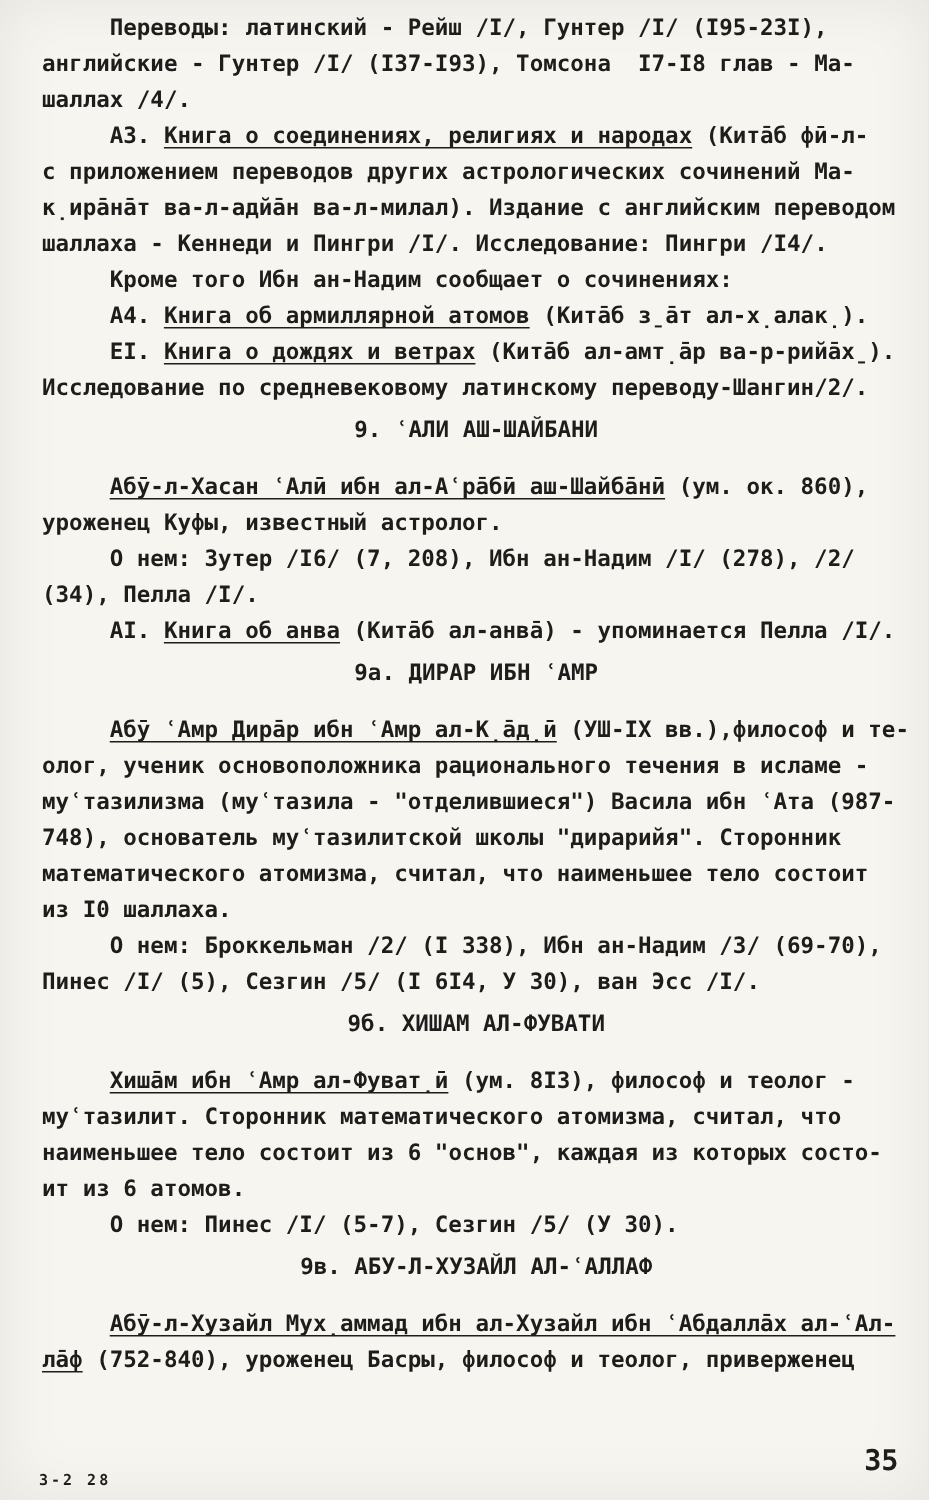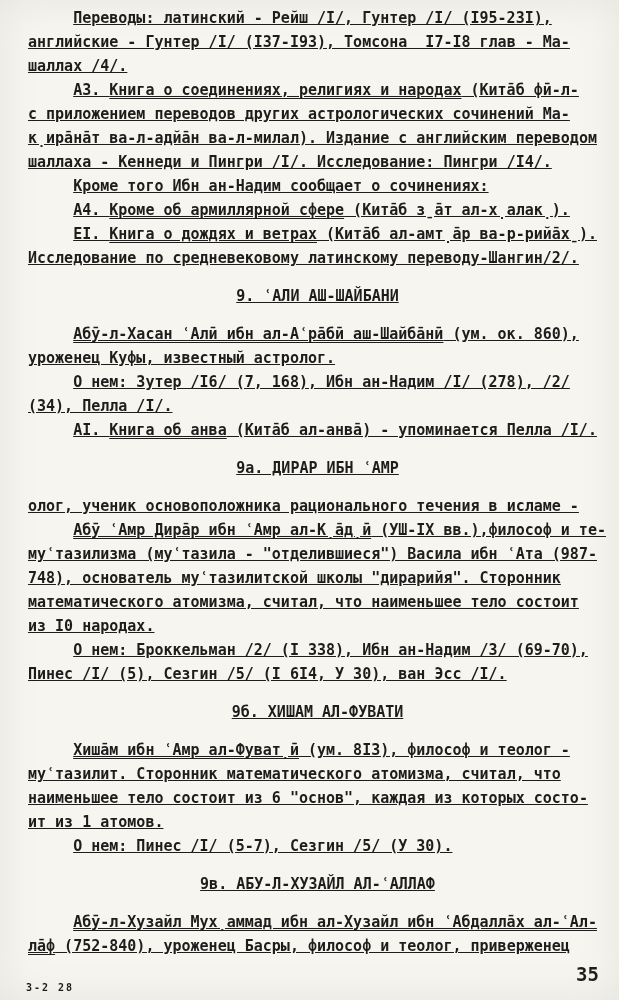--- a/index.html
+++ b/index.html
@@ -8,24 +8,24 @@
     width:619px;height:1000px;
     background:#f6f5f0;
     box-shadow:inset 0 0 40px rgba(120,115,100,0.12);
     overflow:hidden;
     font-family:"DejaVu Sans Mono","Liberation Mono",monospace;
     font-weight:bold;
     color:#1e1d1b;
     font-size:15px;
     line-height:24px;
   }
-  .content{position:absolute;top:6px;left:28px;right:12px;text-decoration:underline;}
+  .content{position:absolute;top:6px;left:28px;right:12px;}
   .ln{white-space:pre;height:24px;}
   .ind{padding-left:5ch;}
-  .hd{text-align:center;height:24px;margin:14px 0 14px 0;white-space:pre;}
+  .hd{text-align:center;height:24px;margin:4px 0 14px 0;white-space:pre;}
   .u{text-decoration:underline;text-decoration-thickness:1px;text-underline-offset:3px;}
   .footer-left{
     position:absolute;left:26px;bottom:4px;
     font-size:10px;letter-spacing:2px;line-height:16px;
   }
   .page-number{
     position:absolute;right:20px;bottom:16px;
     font-size:19px;line-height:20px;
   }
 </style>
@@ -38,49 +38,49 @@
     <div class="ln ind"><span>Переводы: латинский - Рейш /I/, Гунтер /I/ (I95-23I),</span></div>
     <div class="ln"><span>английские - Гунтер /I/ (I37-I93), Томсона  I7-I8 глав - Ма-</span></div>
     <div class="ln"><span>шаллах /4/.</span></div>
 
     <div class="ln ind"><span>А3. </span><span class="u">Книга о соединениях, религиях и народах</span><span> (Кита̄б фӣ-л-</span></div>
     <div class="ln"><span>с приложением переводов других астрологических сочинений Ма-</span></div>
     <div class="ln"><span>к̣ира̄на̄т ва-л-адйа̄н ва-л-милал). Издание с английским переводом</span></div>
     <div class="ln"><span>шаллаха - Кеннеди и Пингри /I/. Исследование: Пингри /I4/.</span></div>
 
     <div class="ln ind"><span>Кроме того Ибн ан-Надим сообщает о сочинениях:</span></div>
-    <div class="ln ind"><span>А4. </span><span class="u">Кроме об армиллярной сфере</span><span> (Кита̄б з̱а̄т ал-х̣алак̣).</span></div>
+    <div class="ln ind"><span>А4. </span><span class="u">Книга об армиллярной атомов</span><span> (Кита̄б з̱а̄т ал-х̣алак̣).</span></div>
     <div class="ln ind"><span>ЕI. </span><span class="u">Книга о дождях и ветрах</span><span> (Кита̄б ал-амт̣а̄р ва-р-рийа̄х̱).</span></div>
     <div class="ln"><span>Исследование по средневековому латинскому переводу-Шангин/2/.</span></div>
 
     <div class="hd">9. ʿАЛИ АШ-ШАЙБАНИ</div>
 
     <div class="ln ind"><span class="u">Абӯ-л-Хасан ʿАлӣ ибн ал-Аʿра̄бӣ аш-Шайба̄нӣ</span><span> (ум. ок. 860),</span></div>
     <div class="ln"><span>уроженец Куфы, известный астролог.</span></div>
-    <div class="ln ind"><span>О нем: Зутер /I6/ (7, 168), Ибн ан-Надим /I/ (278), /2/</span></div>
+    <div class="ln ind"><span>О нем: Зутер /I6/ (7, 208), Ибн ан-Надим /I/ (278), /2/</span></div>
     <div class="ln"><span>(34), Пелла /I/.</span></div>
     <div class="ln ind"><span>АI. </span><span class="u">Книга об анва</span><span> (Кита̄б ал-анва̄) - упоминается Пелла /I/.</span></div>
 
     <div class="hd">9а. ДИРАР ИБН ʿАМР</div>
 
+    <div class="ln ind"><span class="u">Абӯ ʿАмр Дира̄р ибн ʿАмр ал-К̣а̄д̣ӣ</span><span> (УШ-IX вв.),философ и те-</span></div>
     <div class="ln"><span>олог, ученик основоположника рационального течения в исламе -</span></div>
-    <div class="ln ind"><span class="u">Абӯ ʿАмр Дира̄р ибн ʿАмр ал-К̣а̄д̣ӣ</span><span> (УШ-IX вв.),философ и те-</span></div>
     <div class="ln"><span>муʿтазилизма (муʿтазила - "отделившиеся") Васила ибн ʿАта (987-</span></div>
     <div class="ln"><span>748), основатель муʿтазилитской школы "дирарийя". Сторонник</span></div>
     <div class="ln"><span>математического атомизма, считал, что наименьшее тело состоит</span></div>
-    <div class="ln"><span>из I0 народах.</span></div>
+    <div class="ln"><span>из I0 шаллаха.</span></div>
     <div class="ln ind"><span>О нем: Броккельман /2/ (I 338), Ибн ан-Надим /3/ (69-70),</span></div>
     <div class="ln"><span>Пинес /I/ (5), Сезгин /5/ (I 6I4, У 30), ван Эсс /I/.</span></div>
 
     <div class="hd">9б. ХИШАМ АЛ-ФУВАТИ</div>
 
     <div class="ln ind"><span class="u">Хиша̄м ибн ʿАмр ал-Фуват̣ӣ</span><span> (ум. 8I3), философ и теолог -</span></div>
     <div class="ln"><span>муʿтазилит. Сторонник математического атомизма, считал, что</span></div>
     <div class="ln"><span>наименьшее тело состоит из 6 "основ", каждая из которых состо-</span></div>
-    <div class="ln"><span>ит из 1 атомов.</span></div>
+    <div class="ln"><span>ит из 6 атомов.</span></div>
     <div class="ln ind"><span>О нем: Пинес /I/ (5-7), Сезгин /5/ (У 30).</span></div>
 
     <div class="hd">9в. АБУ-Л-ХУЗАЙЛ АЛ-ʿАЛЛАФ</div>
 
     <div class="ln ind"><span class="u">Абӯ-л-Хузайл Мух̣аммад ибн ал-Хузайл ибн ʿАбдалла̄х ал-ʿАл-</span></div>
     <div class="ln"><span class="u">ла̄ф</span><span> (752-840), уроженец Басры, философ и теолог, приверженец</span></div>
 
   </div>
 
   <div class="footer-left">3-2 28</div>

